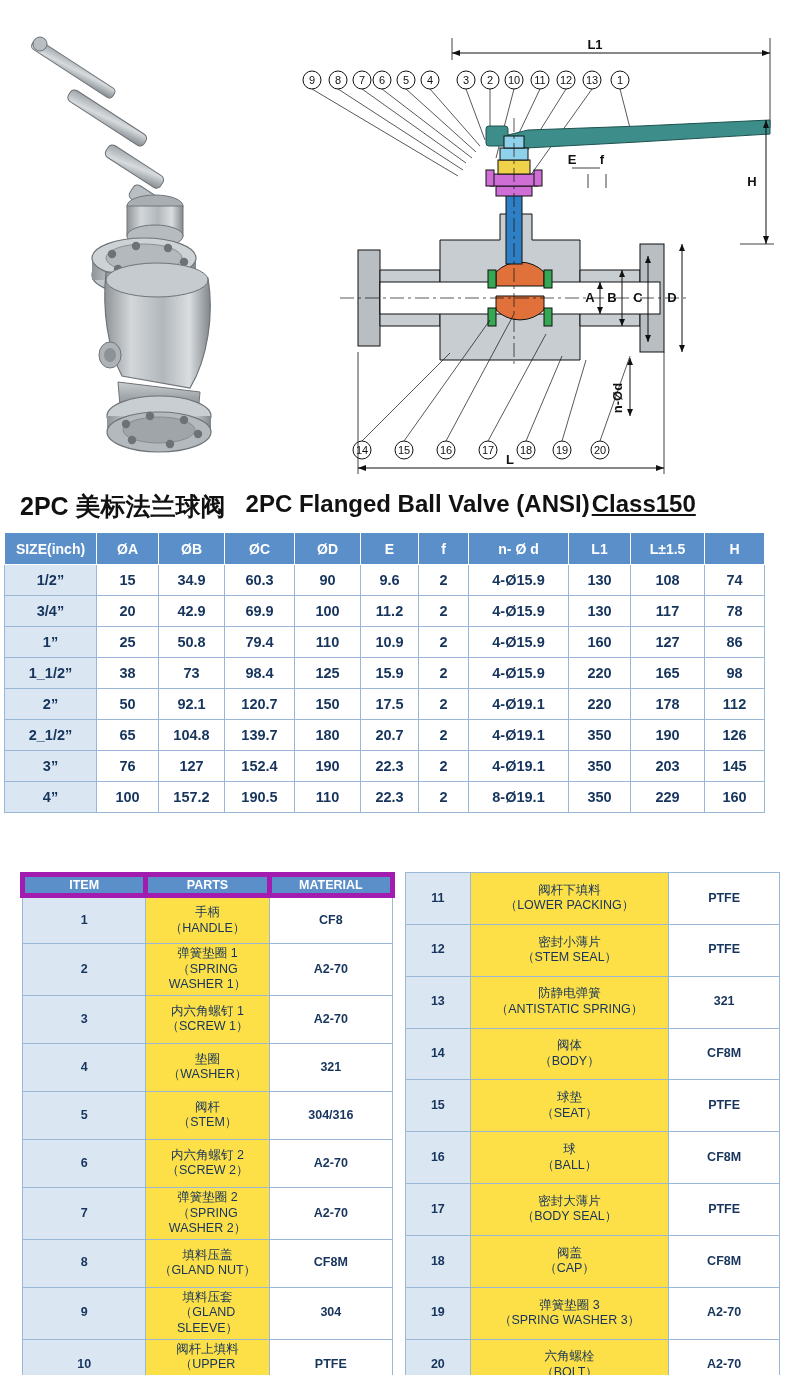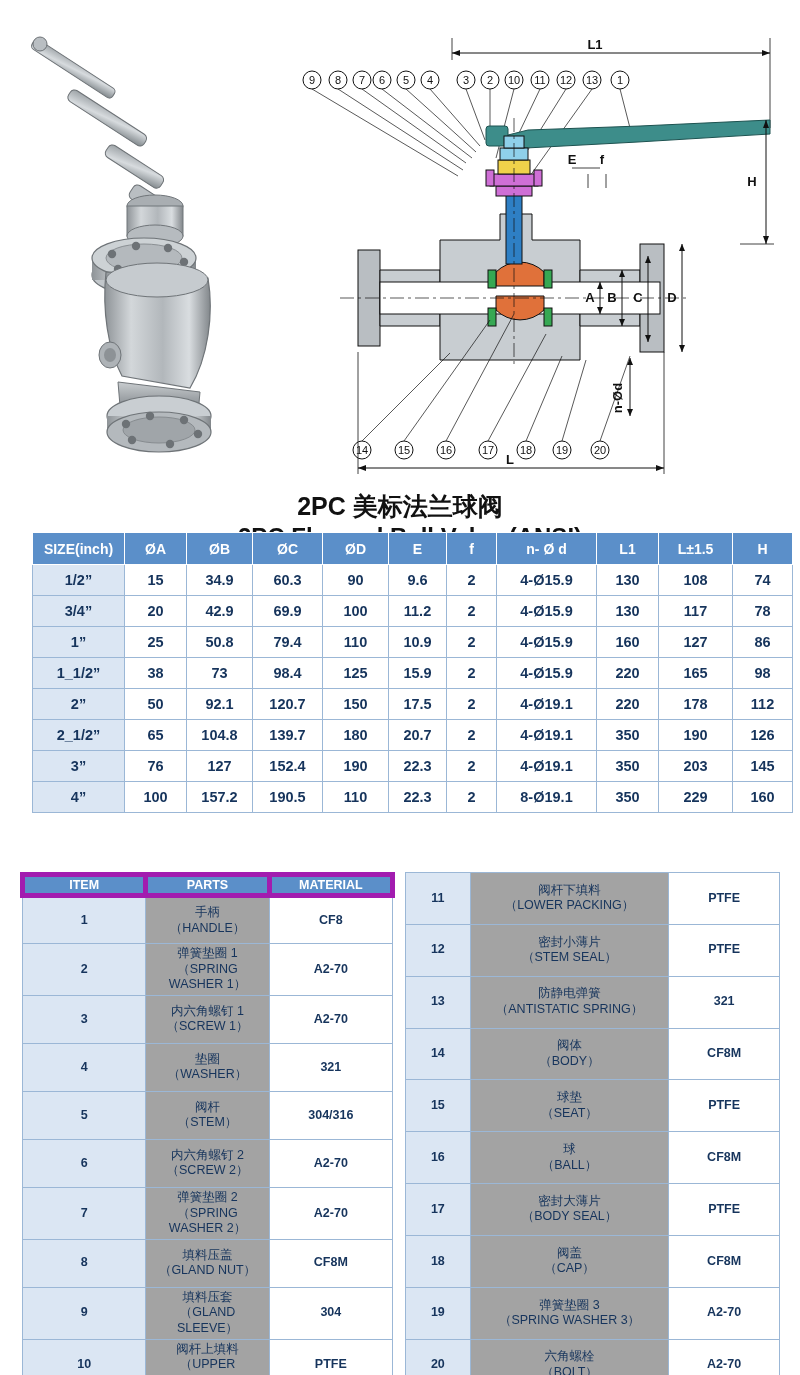--- a/index.html
+++ b/index.html
@@ -37,35 +37,35 @@
     width: 496px; height: 470px;
   }
   .drawing svg { display: block; }
 
   
   .title-bar {
     position: absolute;
     left: 20px; top: 490px;
     width: 760px; height: 40px;
     background: #ffffff;
-    display: flex; align-items: center; flex-direction: column;
+    display: flex; align-items: flex-start;
   }
   .title-cn {
     font-size: 25px; font-weight: bold; color: #111;
     letter-spacing: 0px;
   }
   .title-en {
     font-size: 24px; font-weight: bold; color: #111;
     margin-left: 20px;
   }
 
   
   .size-table {
     position: absolute;
-    left: 32px; top: 532px;
+    left: 4px; top: 532px;
     width: 760px;
     border-collapse: collapse;
     table-layout: fixed;
     padding-left: 20px;
   }
   .size-table th, .size-table td {
     border: 1px solid #ffffff;
     text-align: center;
     font-size: 14.5px;
     font-weight: bold;
@@ -121,21 +121,21 @@
     height: 48px;
     padding: 2px 3px;
     line-height: 1.25;
   }
   .parts-table td.itemcell {
     background: #dbe6f3;
     font-weight: bold;
     width: 68px;
   }
   .parts-table td.partcell {
-    background: #a3a3a3;
+    background: #fde047;
     width: 180px;
   }
   .parts-table td.matcell {
     background: #ffffff;
     font-weight: bold;
     width: 110px;
   }
   .parts-table td.partcell .cn { display:block; }
   .parts-table td.partcell .en { display:block; }
 

